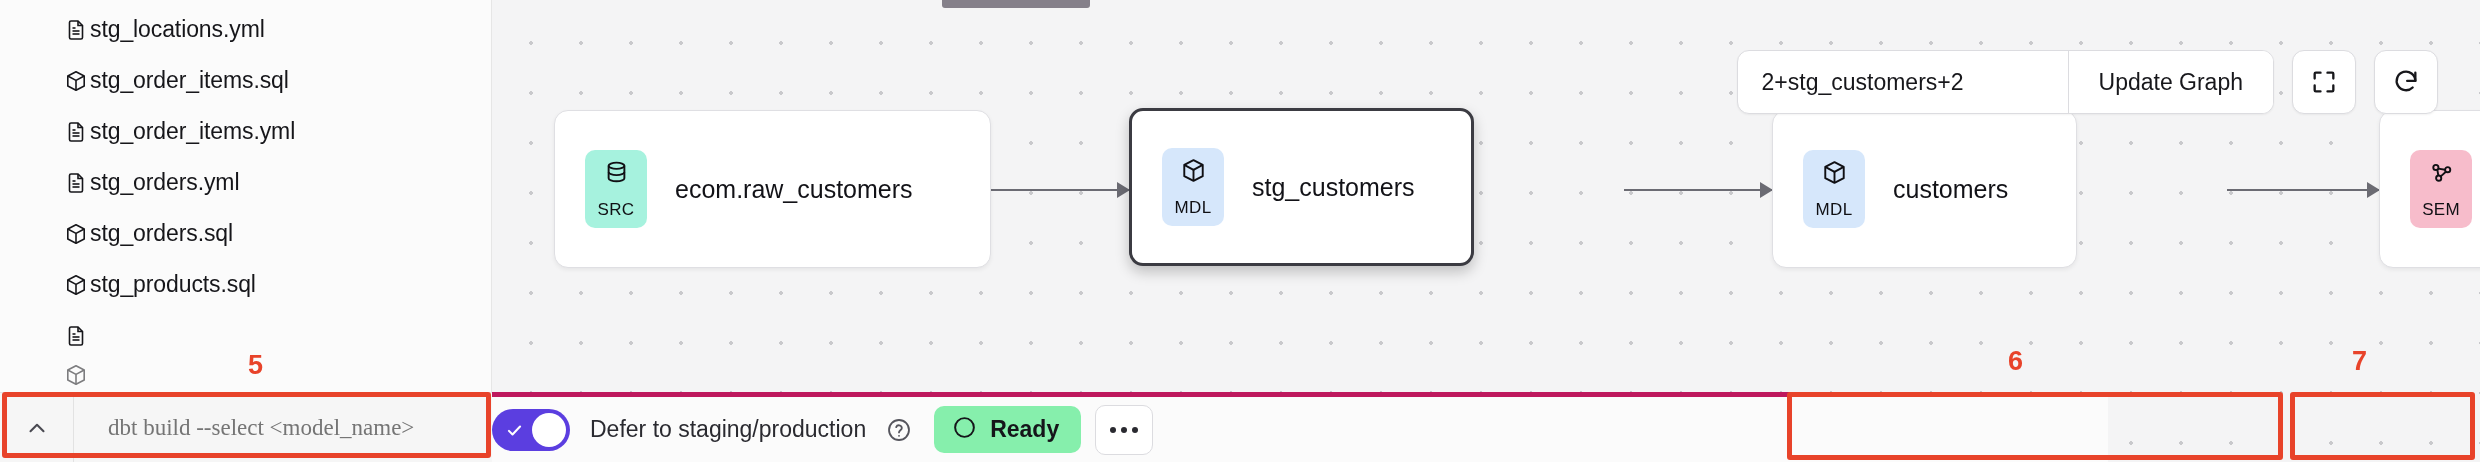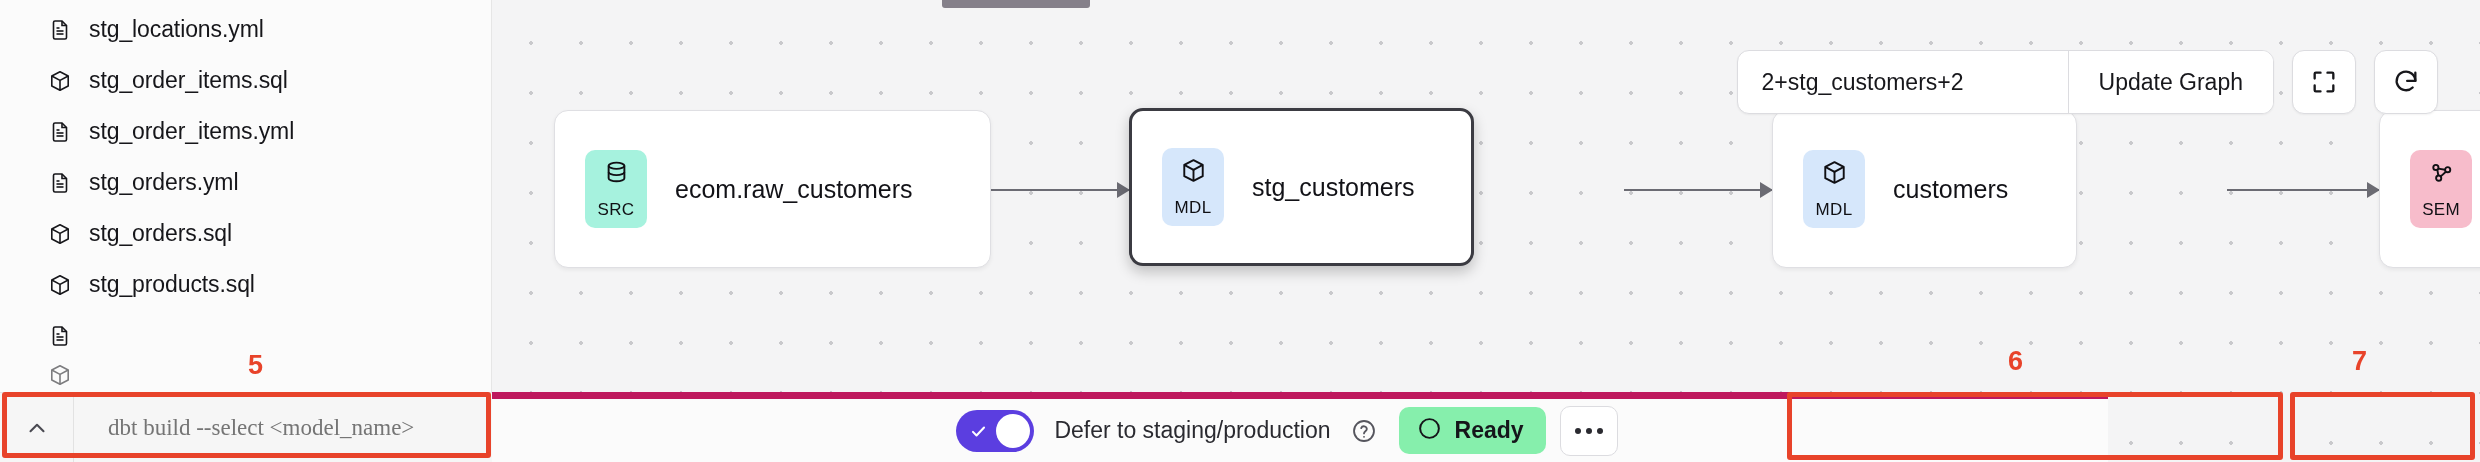--- a/index.html
+++ b/index.html
@@ -16,22 +16,22 @@
     width: 492px; height: 462px;
     background: #fbfbfb;
     border-right: 1px solid #e6e6e6;
     position: relative;
     flex: 0 0 492px;
   }
   .file-list { padding-top: 4px; }
   .file-row {
     display: flex; align-items: center;
     height: 51px;
-    padding-left: 48px;
-    gap: 17px;
+    padding-left: 64px;
+    gap: 2px;
     cursor: pointer;
   }
   .file-icon { width: 24px; height: 24px; flex: 0 0 24px; display: block; }
   .file-label {
     font-size: 23px;
     color: #16161a;
     letter-spacing: -0.1px;
     white-space: nowrap;
   }
   .file-row.cut { height: 28px; overflow: hidden; opacity: .55; }
@@ -175,22 +175,22 @@
     border-top: 8px solid transparent;
     border-bottom: 8px solid transparent;
   }
 
   
   .bottombar {
     position: absolute;
     left: 492px; bottom: 0;
     width: 1616px; height: 70px;
     background: #fbfbfb;
-    border-top: 7px solid #be185d;
-    display: flex; align-items: center; justify-content: center;
+    border-top: 5px solid #be185d;
+    display: flex; align-items: center; justify-content: flex-start;
     padding-right: 26px;
     gap: 22px;
     z-index: 8;
   }
   .defer-group { display: flex; align-items: center; gap: 20px; }
   .toggle {
     width: 78px; height: 42px;
     background: #5b3ee0;
     border-radius: 21px;
     position: relative;

